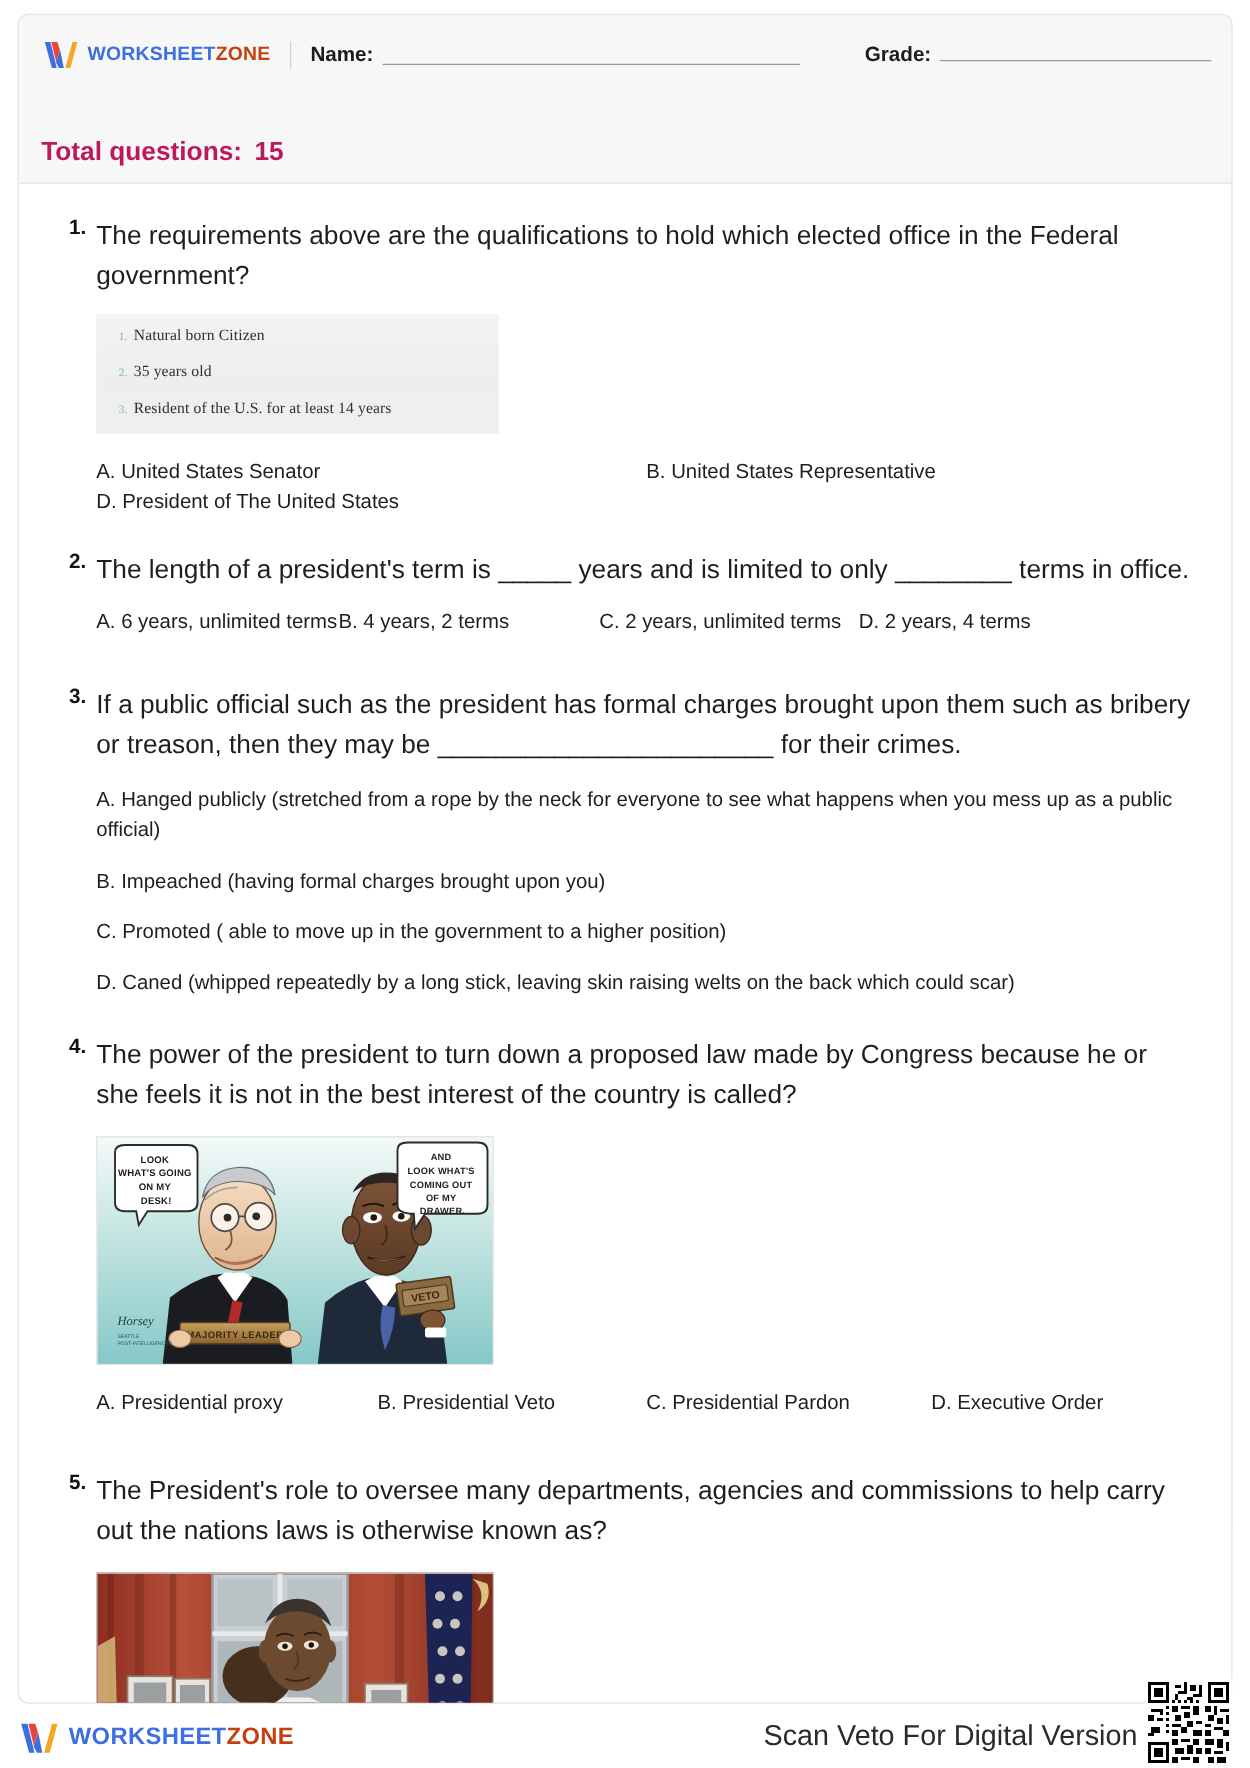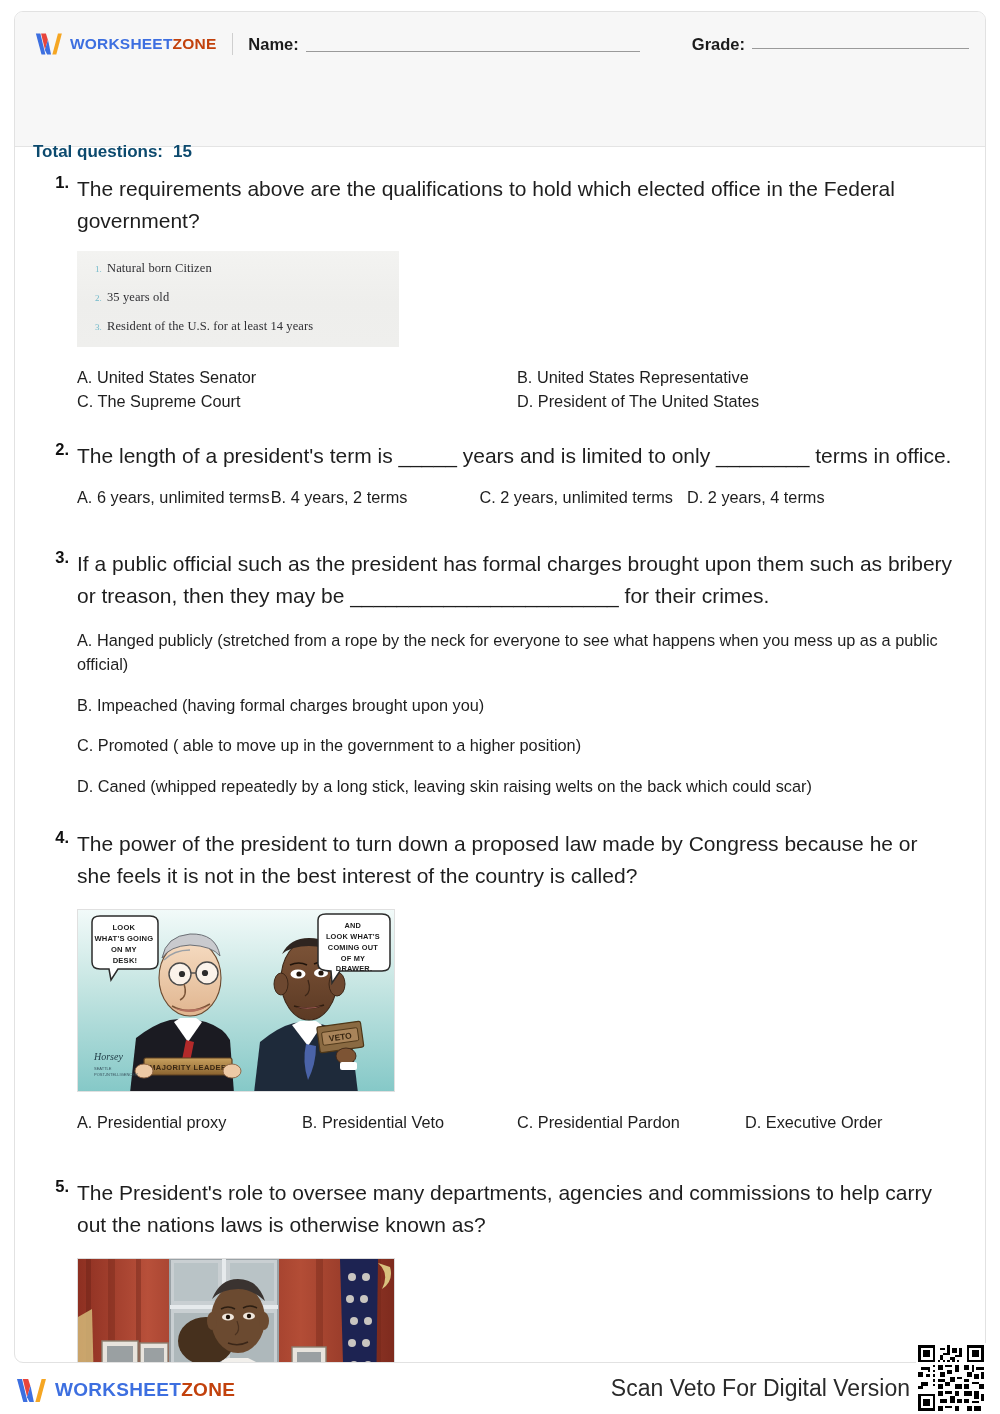--- a/index.html
+++ b/index.html
@@ -60,21 +60,21 @@
   .rule {
     border-bottom: 1px solid #9a9a9a;
     height: 1px; align-self: flex-end; margin-bottom: 5px;
   }
   .rule-name { width: 376px; margin-left: 7px; }
   .rule-grade { width: 217px; margin-left: 7px; }
   .grade-wrap { display:flex; margin-left: 52px; }
 
   .total-q {
     position: absolute; left: 18px; top: 98px;
-    font-size: 17px; font-weight: 700; color: #0c4a6e; margin-top: 32px;
+    font-size: 21px; font-weight: 700; color: #be185d;
   }
   .total-q .num { margin-left: 10px; }
 
   
   .body-area {
     position: absolute; left: 0; top: 136px;
     width: 100%;
     padding: 25px 30px 0 30px;
   }
 
@@ -207,21 +207,20 @@
           <div class="req-item">
             <div class="req-n">3.</div>
             <div class="req-t">Resident of the U.S. for at least 14 years</div>
           </div>
         </div>
       </div>
 
       <div class="opts opt-grid2" style="margin-top:18px;">
         <div class="opt">A. United States Senator</div>
         <div class="opt">B. United States Representative</div>
-        <div class="opt">C. The Supreme Court</div>
         <div class="opt">D. President of The United States</div>
       </div>
     </div>
 
     <div class="q-block" style="margin-top:26px;">
       <div class="q-head">
         <div class="q-num">2.</div>
         <div class="q-text">The length of a president's term is _____ years and is limited to only ________ terms in office.</div>
       </div>
       <div class="opts" style="display:flex;">

